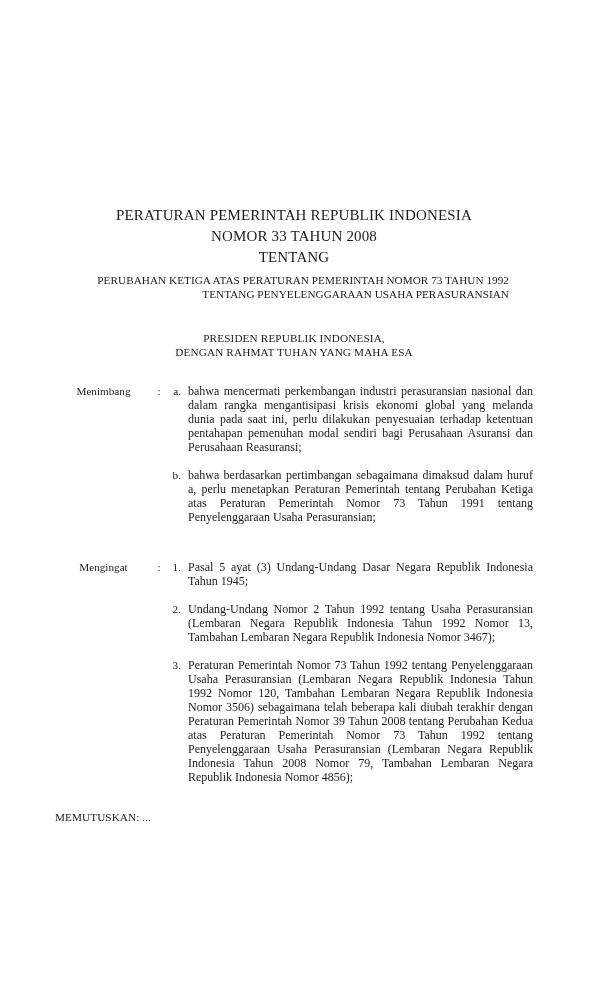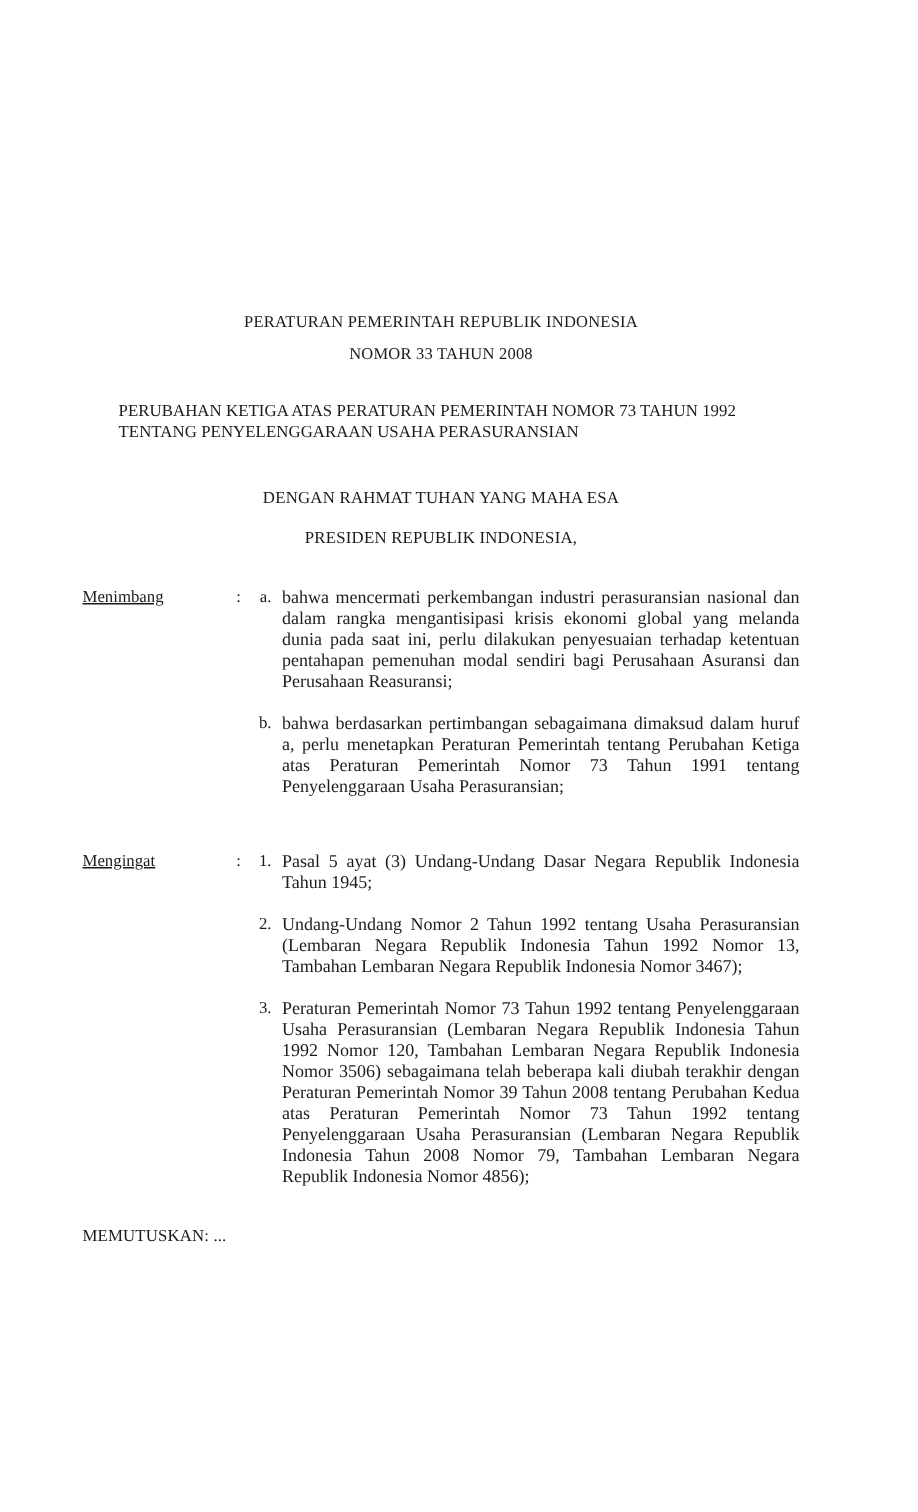--- a/index.html
+++ b/index.html
@@ -33,32 +33,32 @@
     left: 55px;
     top: 205px;
     width: 478px;
   }
 
   
   .title-block {
     text-align: center;
   }
   .title-line {
-    font-size: 11px;
+    font-size: 15px;
     line-height: 21px;
     letter-spacing: 0.15px;
     white-space: nowrap;
   }
   .title-wrap {
     font-size: 11.2px;
     line-height: 14.3px;
     letter-spacing: 0.05px;
-    margin-top: 20px;
+    margin-top: 5px;
     padding: 0 24px;
-    text-align: left;
+    text-align: right;
   }
 
   
   .invocation {
     text-align: center;
     margin-top: 29px;
   }
   .invocation .line {
     font-size: 11.2px;
     line-height: 14px;
@@ -74,23 +74,22 @@
     align-items: flex-start;
   }
   .clause.menimbang { margin-top: 25px; }
   .clause.mengingat { margin-top: 36px; }
 
   .clause-label {
     width: 97px;
     flex: 0 0 97px;
     font-size: 11.2px;
     line-height: 14px;
-    text-align: left;
+    text-align: center;
     white-space: nowrap;
-    text-decoration: underline;
   }
   .clause-colon {
     width: 14px;
     flex: 0 0 14px;
     font-size: 11.2px;
     line-height: 14px;
     text-align: center;
   }
   .clause-items {
     flex: 1 1 auto;
@@ -139,26 +138,27 @@
 </style>
 </head>
 <body>
 
 <div class="page">
   <div class="content">
 
     <div class="title-block">
       <div class="title-line">PERATURAN PEMERINTAH REPUBLIK INDONESIA</div>
       <div class="title-line">NOMOR 33 TAHUN 2008</div>
+      <div class="title-line">TENTANG</div>
       <div class="title-wrap">PERUBAHAN KETIGA ATAS PERATURAN PEMERINTAH NOMOR 73 TAHUN 1992 TENTANG PENYELENGGARAAN USAHA PERASURANSIAN</div>
     </div>
 
     <div class="invocation">
+      <div class="line second">PRESIDEN REPUBLIK INDONESIA,</div>
       <div class="line">DENGAN RAHMAT TUHAN YANG MAHA ESA</div>
-      <div class="line second">PRESIDEN REPUBLIK INDONESIA,</div>
     </div>
 
     <div class="clause menimbang">
       <div class="clause-label">Menimbang</div>
       <div class="clause-colon">:</div>
       <div class="clause-items">
 
         <div class="item">
           <div class="item-marker">a.</div>
           <div class="item-text">bahwa mencermati perkembangan industri perasuransian nasional dan dalam rangka mengantisipasi krisis ekonomi global yang melanda dunia pada saat ini, perlu dilakukan penyesuaian terhadap ketentuan pentahapan pemenuhan modal sendiri bagi Perusahaan Asuransi dan Perusahaan Reasuransi;</div>

